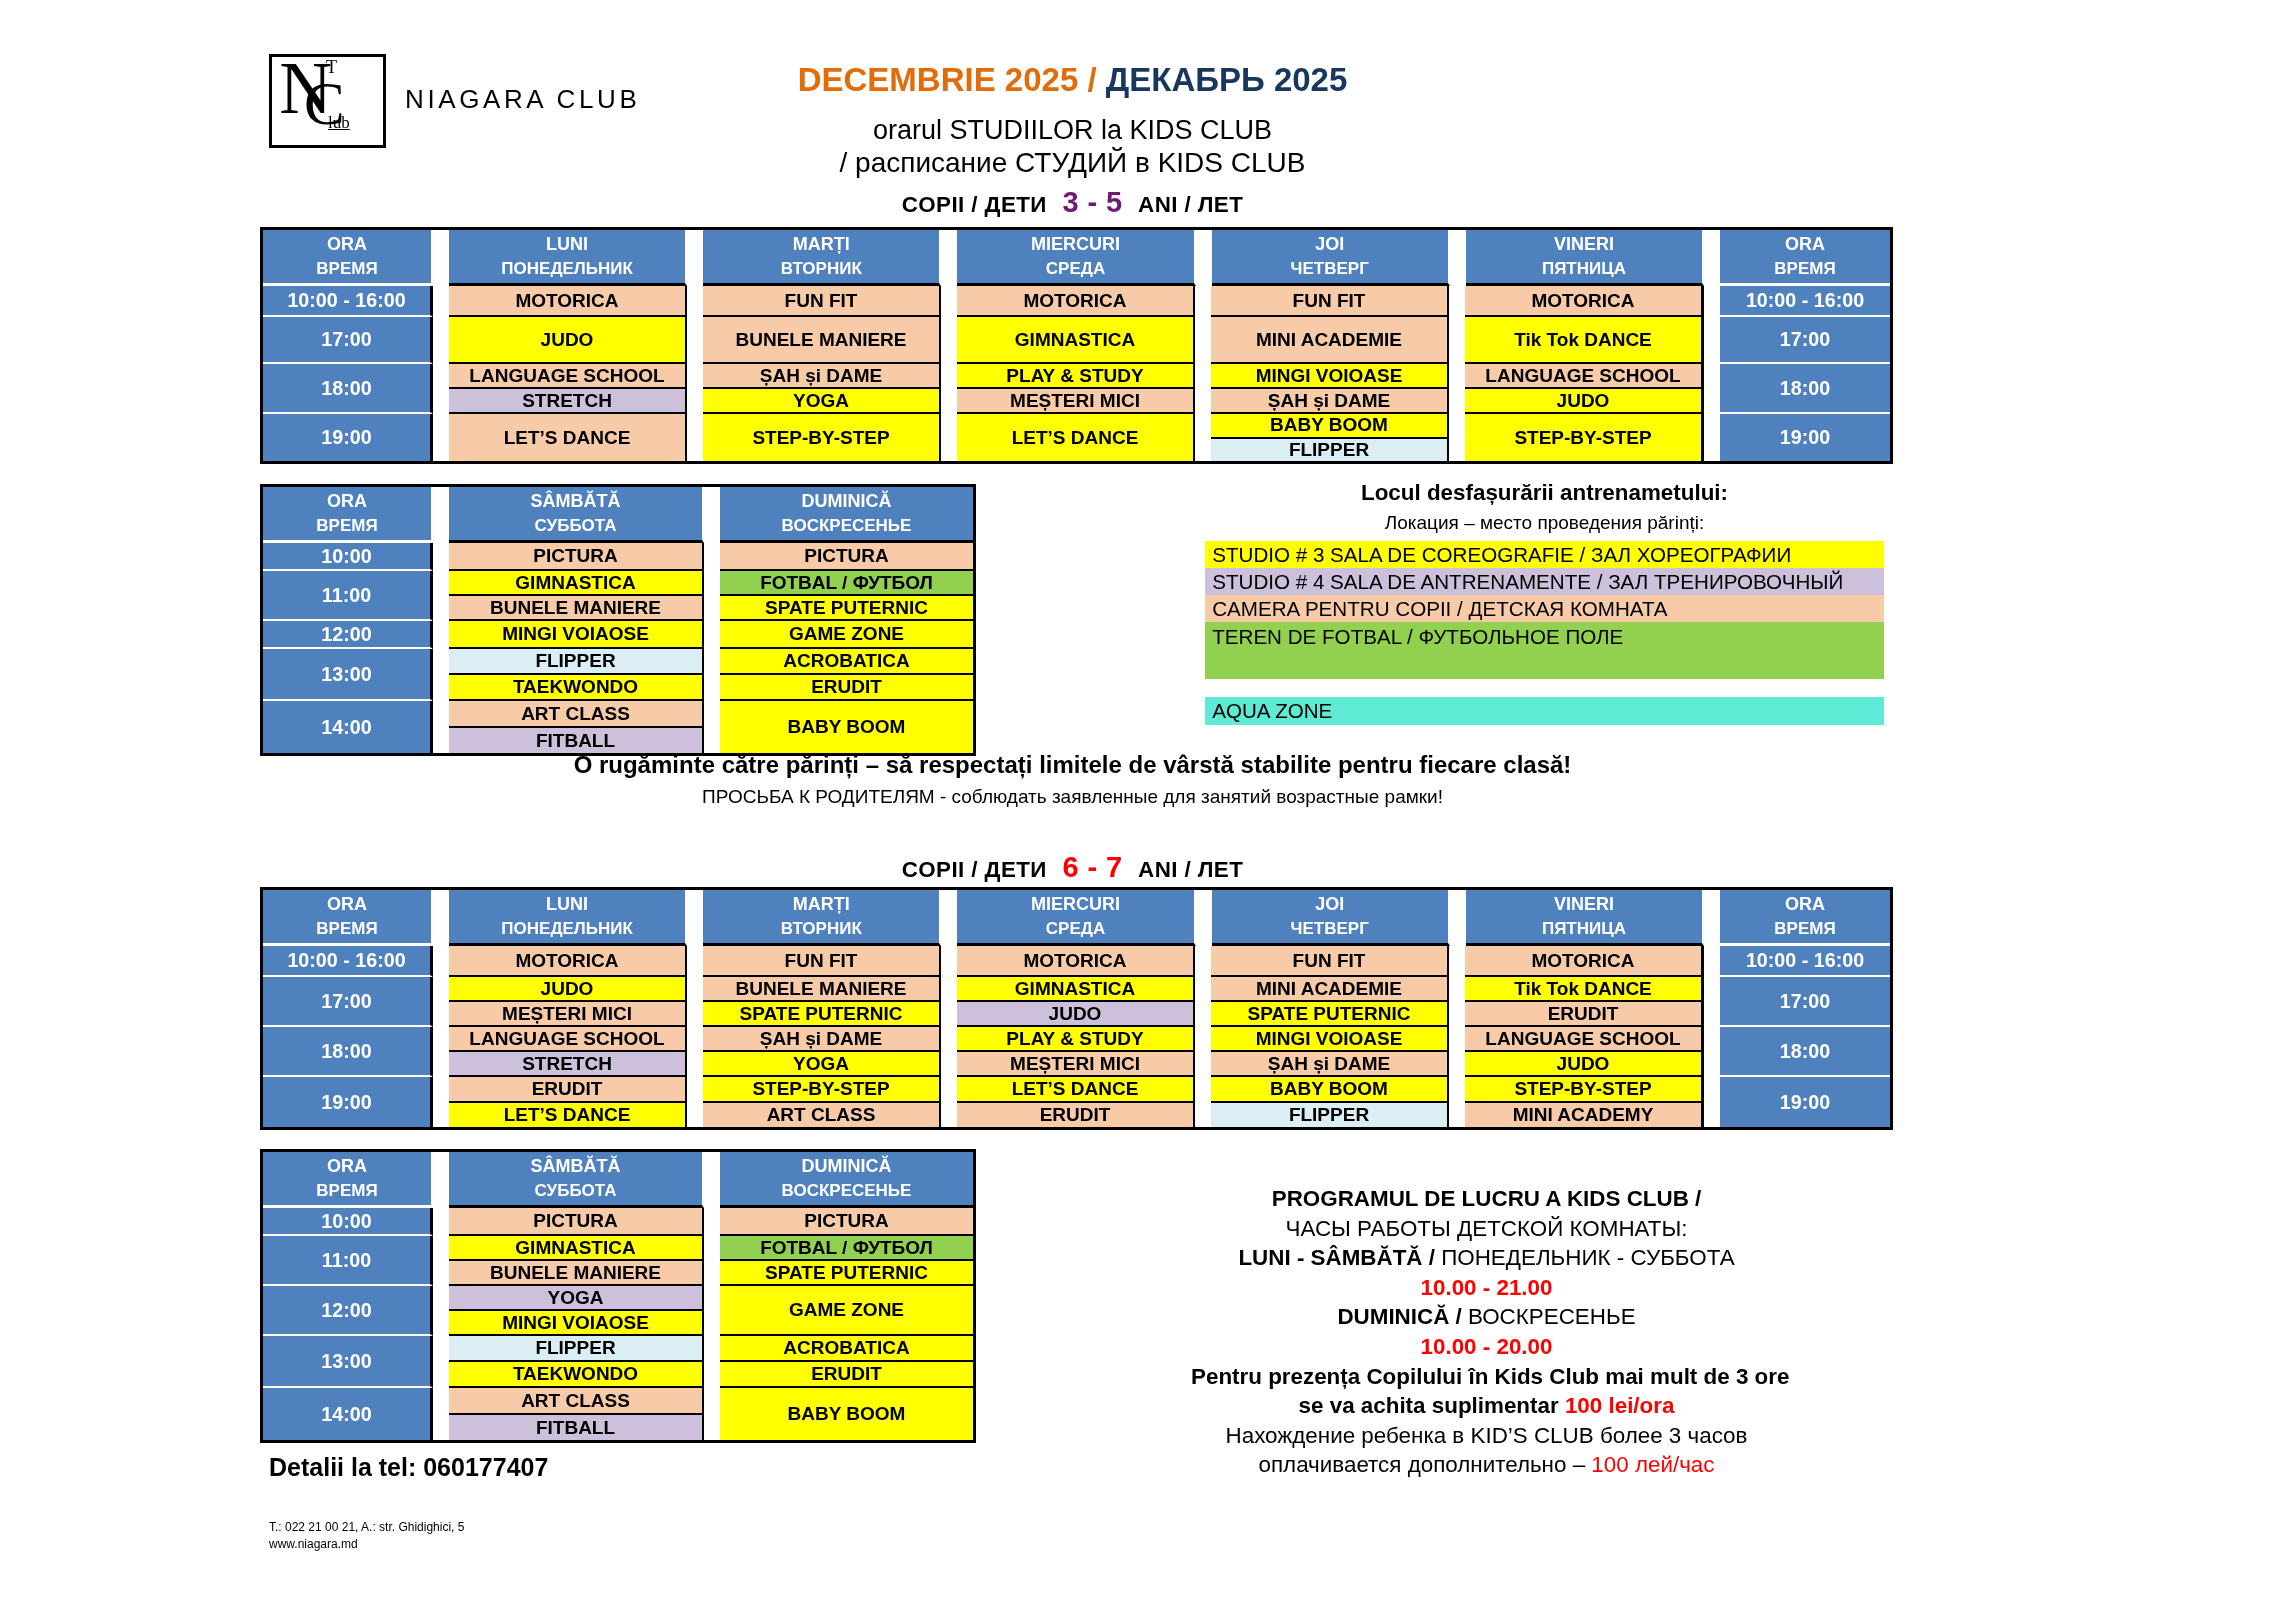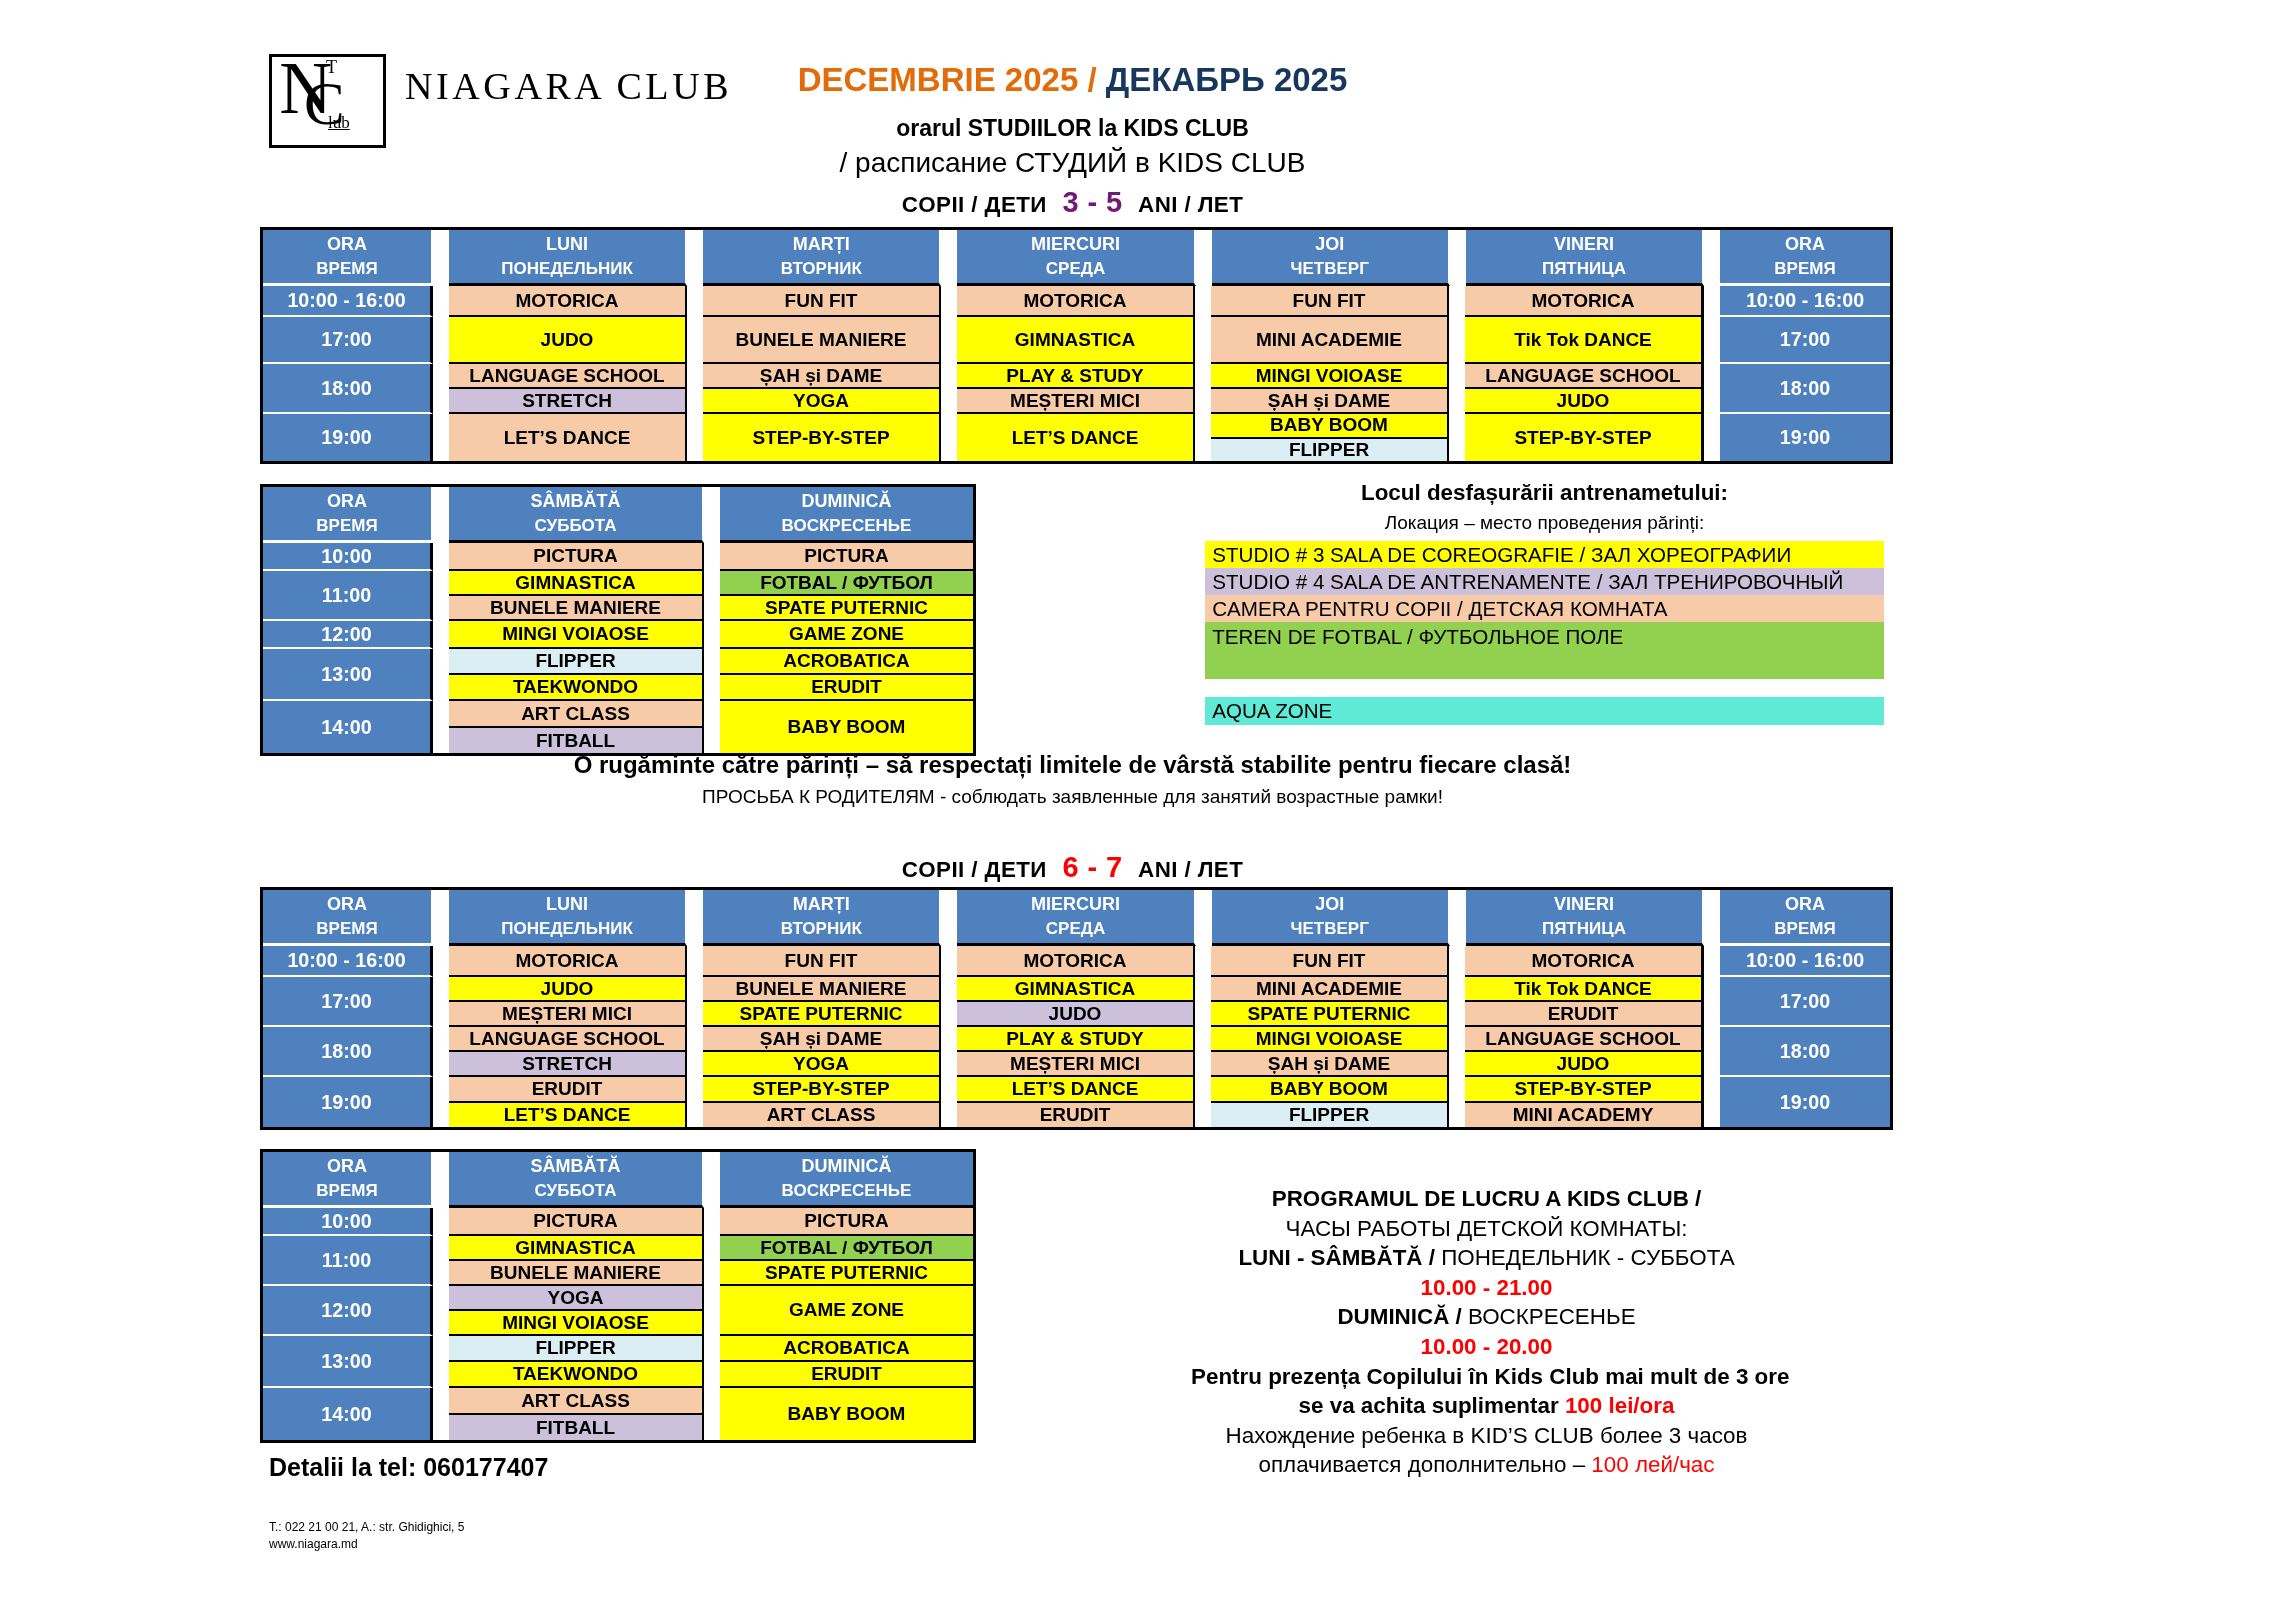--- a/index.html
+++ b/index.html
@@ -5,27 +5,27 @@
   html,body{margin:0;padding:0;}
   body{width:2293px;height:1622px;position:relative;background:#fff;
        font-family:"Liberation Sans",sans-serif;color:#000;overflow:hidden;}
 
   
   .logo-box{position:absolute;left:269px;top:54px;width:111px;height:88px;border:3.6px solid #000;}
   .mono-n{position:absolute;left:7.2px;top:-5.4px;font-family:"Liberation Serif",serif;font-size:73px;line-height:1;}
   .mono-c{position:absolute;left:32px;top:16px;font-family:"Liberation Serif",serif;font-size:61px;line-height:1;}
   .mono-t{position:absolute;left:54px;top:0px;font-family:"Liberation Serif",serif;font-size:18px;}
   .mono-club{position:absolute;left:56px;top:56px;font-family:"Liberation Serif",serif;font-size:17px;text-decoration:underline;}
-  .brand-name{position:absolute;left:405px;top:64px;font-family:Liberation Serif, serif;
-              font-size:38px;letter-spacing:3.6px;}
+  .brand-name{position:absolute;left:405px;top:84px;font-family:Liberation Sans, sans-serif;
+              font-size:26px;letter-spacing:3.6px;}
 
   
   .main-title{position:absolute;left:260px;top:61px;width:1625px;text-align:center;
               font-size:33px;font-weight:bold;}
-  .sub1{position:absolute;left:260px;top:115px;width:1625px;text-align:center;font-size:23px;font-weight:bold;}
+  .sub1{position:absolute;left:260px;top:115px;width:1625px;text-align:center;font-size:27px;font-weight:normal;}
   .sub2{position:absolute;left:260px;top:147px;width:1625px;text-align:center;font-size:28px;}
   .section-title{position:absolute;left:260px;width:1625px;text-align:center;
                  font-size:22.4px;font-weight:bold;letter-spacing:0.4px;}
   #sec1{top:186px;} #sec2{top:851px;}
   .age{font-size:29px;padding:0 9px;}
 
   
   .sched{position:absolute;border:3.6px solid #000;box-sizing:border-box;background:#fff;}
   #table1{left:260px;top:227px;width:1633px;}
   #weekend1{left:260px;top:484px;width:716px;}

